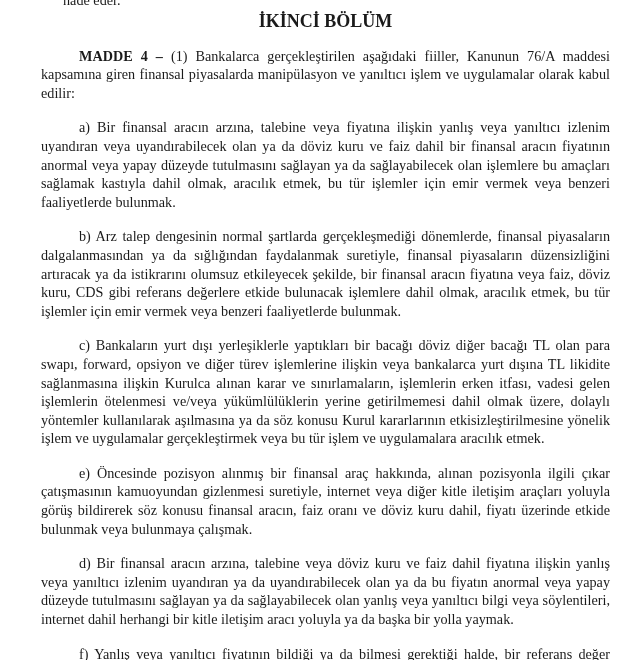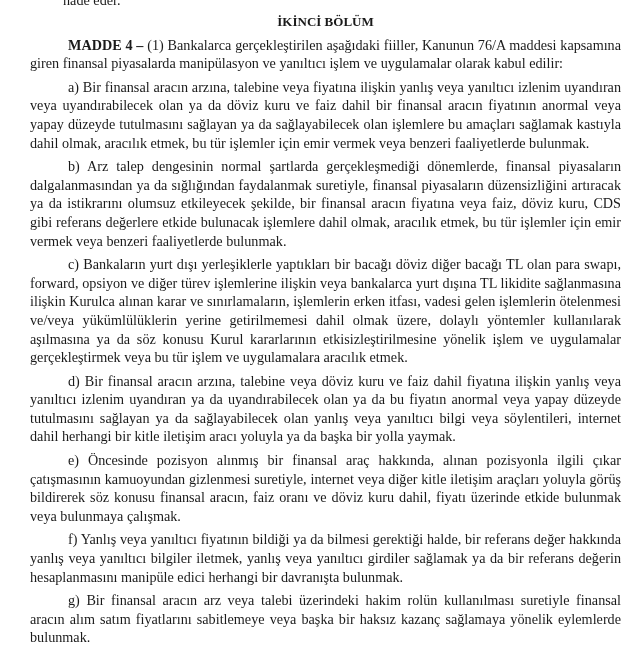--- a/index.html
+++ b/index.html
@@ -7,46 +7,46 @@
       width: 640px; height: 660px; overflow: hidden; position: relative;
       font-family: "Liberation Serif", "DejaVu Serif", serif;
       color: #1a1a1a;
     }
     .page {
       position: absolute; left: 25px; top: -9px; width: 601px;
       font-size: 14.2px; line-height: 18.6px;
     }
     .line-clip { padding-left: 38px; margin-bottom: 1px; }
     .chapter {
-      text-align: center; font-weight: bold; font-size: 13px;
+      text-align: center; font-weight: bold; font-size: 18px;
       line-height: 19px; margin-top: 2px;
     }
     .section-title {
       text-align: center; font-weight: bold; font-size: 14.5px; line-height: 19px;
     }
     .subheading {
       font-weight: bold; font-size: 14.8px; line-height: 19px;
       padding-left: 38px;
     }
     p.para {
-      margin: 5px; text-align: justify; text-indent: 38px;
+      margin: 16px; text-align: justify; text-indent: 38px;
       text-align-last: left;
     }
     .madde { font-weight: bold; }
   </style>
 </head>
 <body>
 
 <div class="page">
   <div class="line-clip">nade eder.</div>
   <div class="chapter">İKİNCİ BÖLÜM</div>
 
   <p class="para"><span class="madde">MADDE 4 –</span><span> (1) Bankalarca gerçekleştirilen aşağıdaki fiiller, Kanunun 76/A maddesi kapsamına giren finansal piyasalarda manipülasyon ve yanıltıcı işlem ve uygulamalar olarak kabul edilir:</span></p>
 
   <p class="para">a) Bir finansal aracın arzına, talebine veya fiyatına ilişkin yanlış veya yanıltıcı izlenim uyandıran veya uyandırabilecek olan ya da döviz kuru ve faiz dahil bir finansal aracın fiyatının anormal veya yapay düzeyde tutulmasını sağlayan ya da sağlayabilecek olan işlemlere bu amaçları sağlamak kastıyla dahil olmak, aracılık etmek, bu tür işlemler için emir vermek veya benzeri faaliyetlerde bulunmak.</p>
   <p class="para">b) Arz talep dengesinin normal şartlarda gerçekleşmediği dönemlerde, finansal piyasaların dalgalanmasından ya da sığlığından faydalanmak suretiyle, finansal piyasaların düzensizliğini artıracak ya da istikrarını olumsuz etkileyecek şekilde, bir finansal aracın fiyatına veya faiz, döviz kuru, CDS gibi referans değerlere etkide bulunacak işlemlere dahil olmak, aracılık etmek, bu tür işlemler için emir vermek veya benzeri faaliyetlerde bulunmak.</p>
   <p class="para">c) Bankaların yurt dışı yerleşiklerle yaptıkları bir bacağı döviz diğer bacağı TL olan para swapı, forward, opsiyon ve diğer türev işlemlerine ilişkin veya bankalarca yurt dışına TL likidite sağlanmasına ilişkin Kurulca alınan karar ve sınırlamaların, işlemlerin erken itfası, vadesi gelen işlemlerin ötelenmesi ve/veya yükümlülüklerin yerine getirilmemesi dahil olmak üzere, dolaylı yöntemler kullanılarak aşılmasına ya da söz konusu Kurul kararlarının etkisizleştirilmesine yönelik işlem ve uygulamalar gerçekleştirmek veya bu tür işlem ve uygulamalara aracılık etmek.</p>
+  <p class="para">e) Öncesinde pozisyon alınmış bir finansal araç hakkında, alınan pozisyonla ilgili çıkar çatışmasının kamuoyundan gizlenmesi suretiyle, internet veya diğer kitle iletişim araçları yoluyla görüş bildirerek söz konusu finansal aracın, faiz oranı ve döviz kuru dahil, fiyatı üzerinde etkide bulunmak veya bulunmaya çalışmak.</p>
   <p class="para">d) Bir finansal aracın arzına, talebine veya döviz kuru ve faiz dahil fiyatına ilişkin yanlış veya yanıltıcı izlenim uyandıran ya da uyandırabilecek olan ya da bu fiyatın anormal veya yapay düzeyde tutulmasını sağlayan ya da sağlayabilecek olan yanlış veya yanıltıcı bilgi veya söylentileri, internet dahil herhangi bir kitle iletişim aracı yoluyla ya da başka bir yolla yaymak.</p>
-  <p class="para">e) Öncesinde pozisyon alınmış bir finansal araç hakkında, alınan pozisyonla ilgili çıkar çatışmasının kamuoyundan gizlenmesi suretiyle, internet veya diğer kitle iletişim araçları yoluyla görüş bildirerek söz konusu finansal aracın, faiz oranı ve döviz kuru dahil, fiyatı üzerinde etkide bulunmak veya bulunmaya çalışmak.</p>
   <p class="para">f) Yanlış veya yanıltıcı fiyatının bildiği ya da bilmesi gerektiği halde, bir referans değer hakkında yanlış veya yanıltıcı bilgiler iletmek, yanlış veya yanıltıcı girdiler sağlamak ya da bir referans değerin hesaplanmasını manipüle edici herhangi bir davranışta bulunmak.</p>
   <p class="para">g) Bir finansal aracın arz veya talebi üzerindeki hakim rolün kullanılması suretiyle finansal aracın alım satım fiyatlarını sabitlemeye veya başka bir haksız kazanç sağlamaya yönelik eylemlerde bulunmak.</p>
 
 </div>
 
 </body></html>

